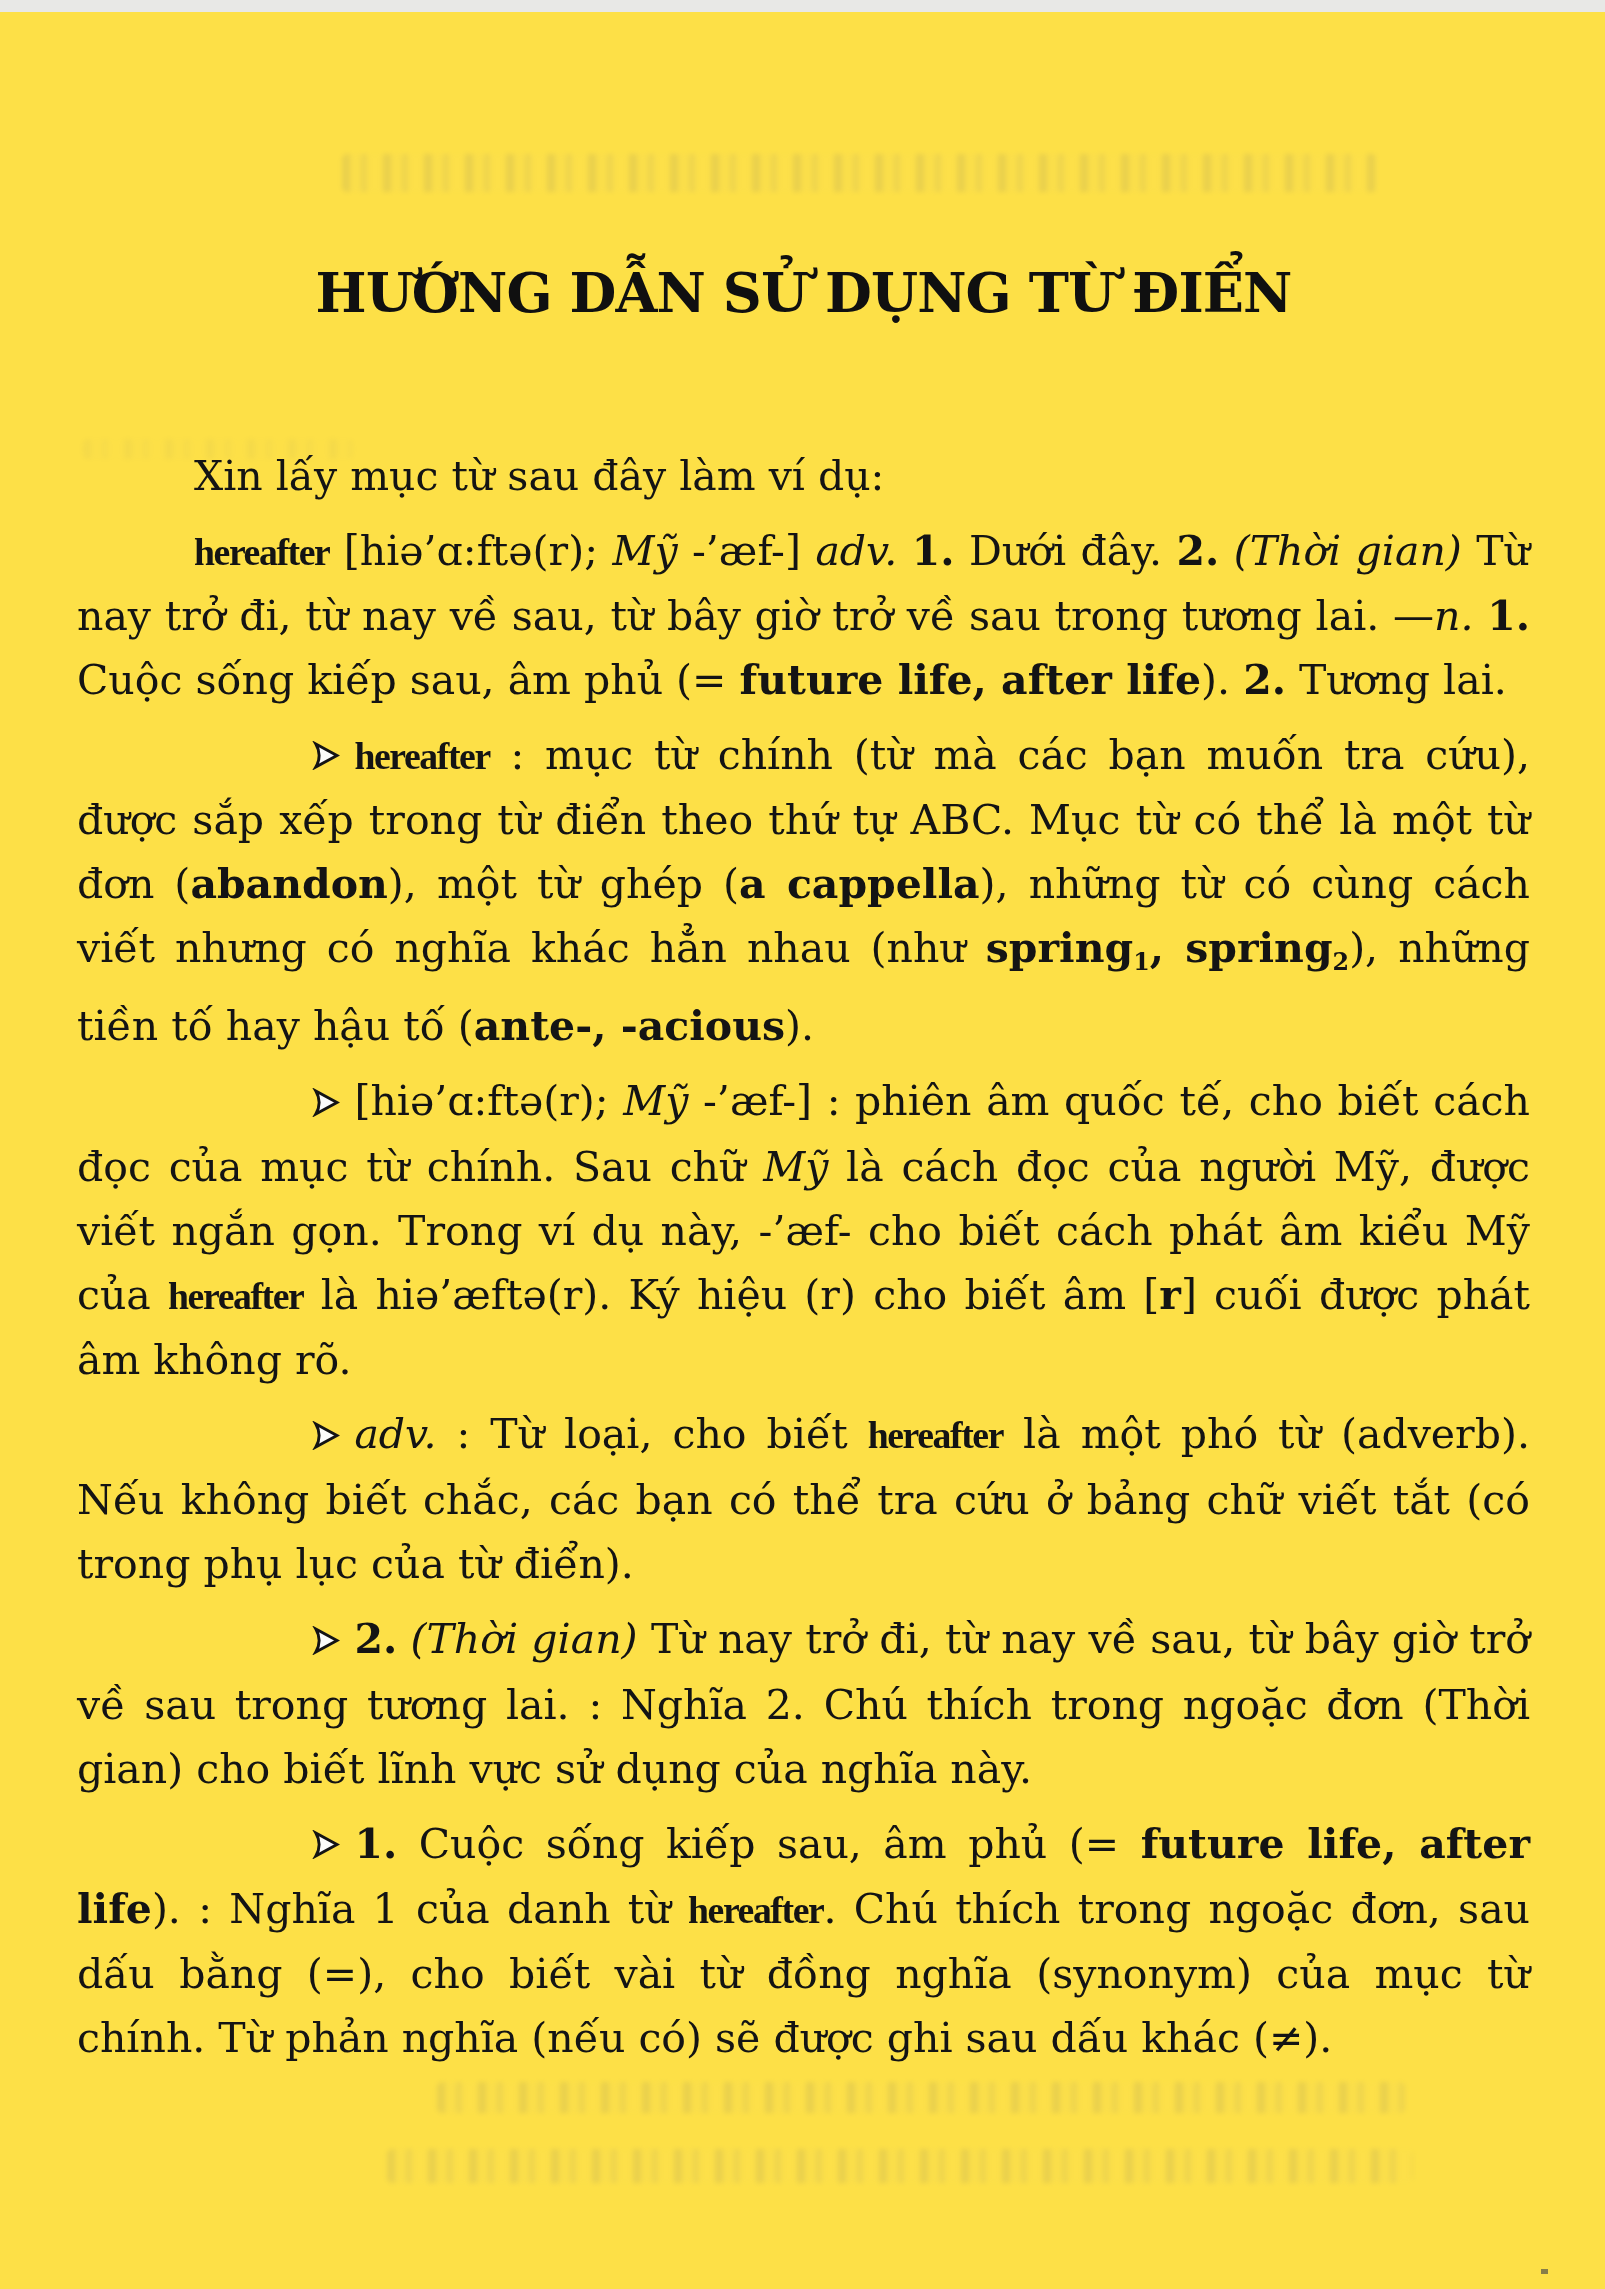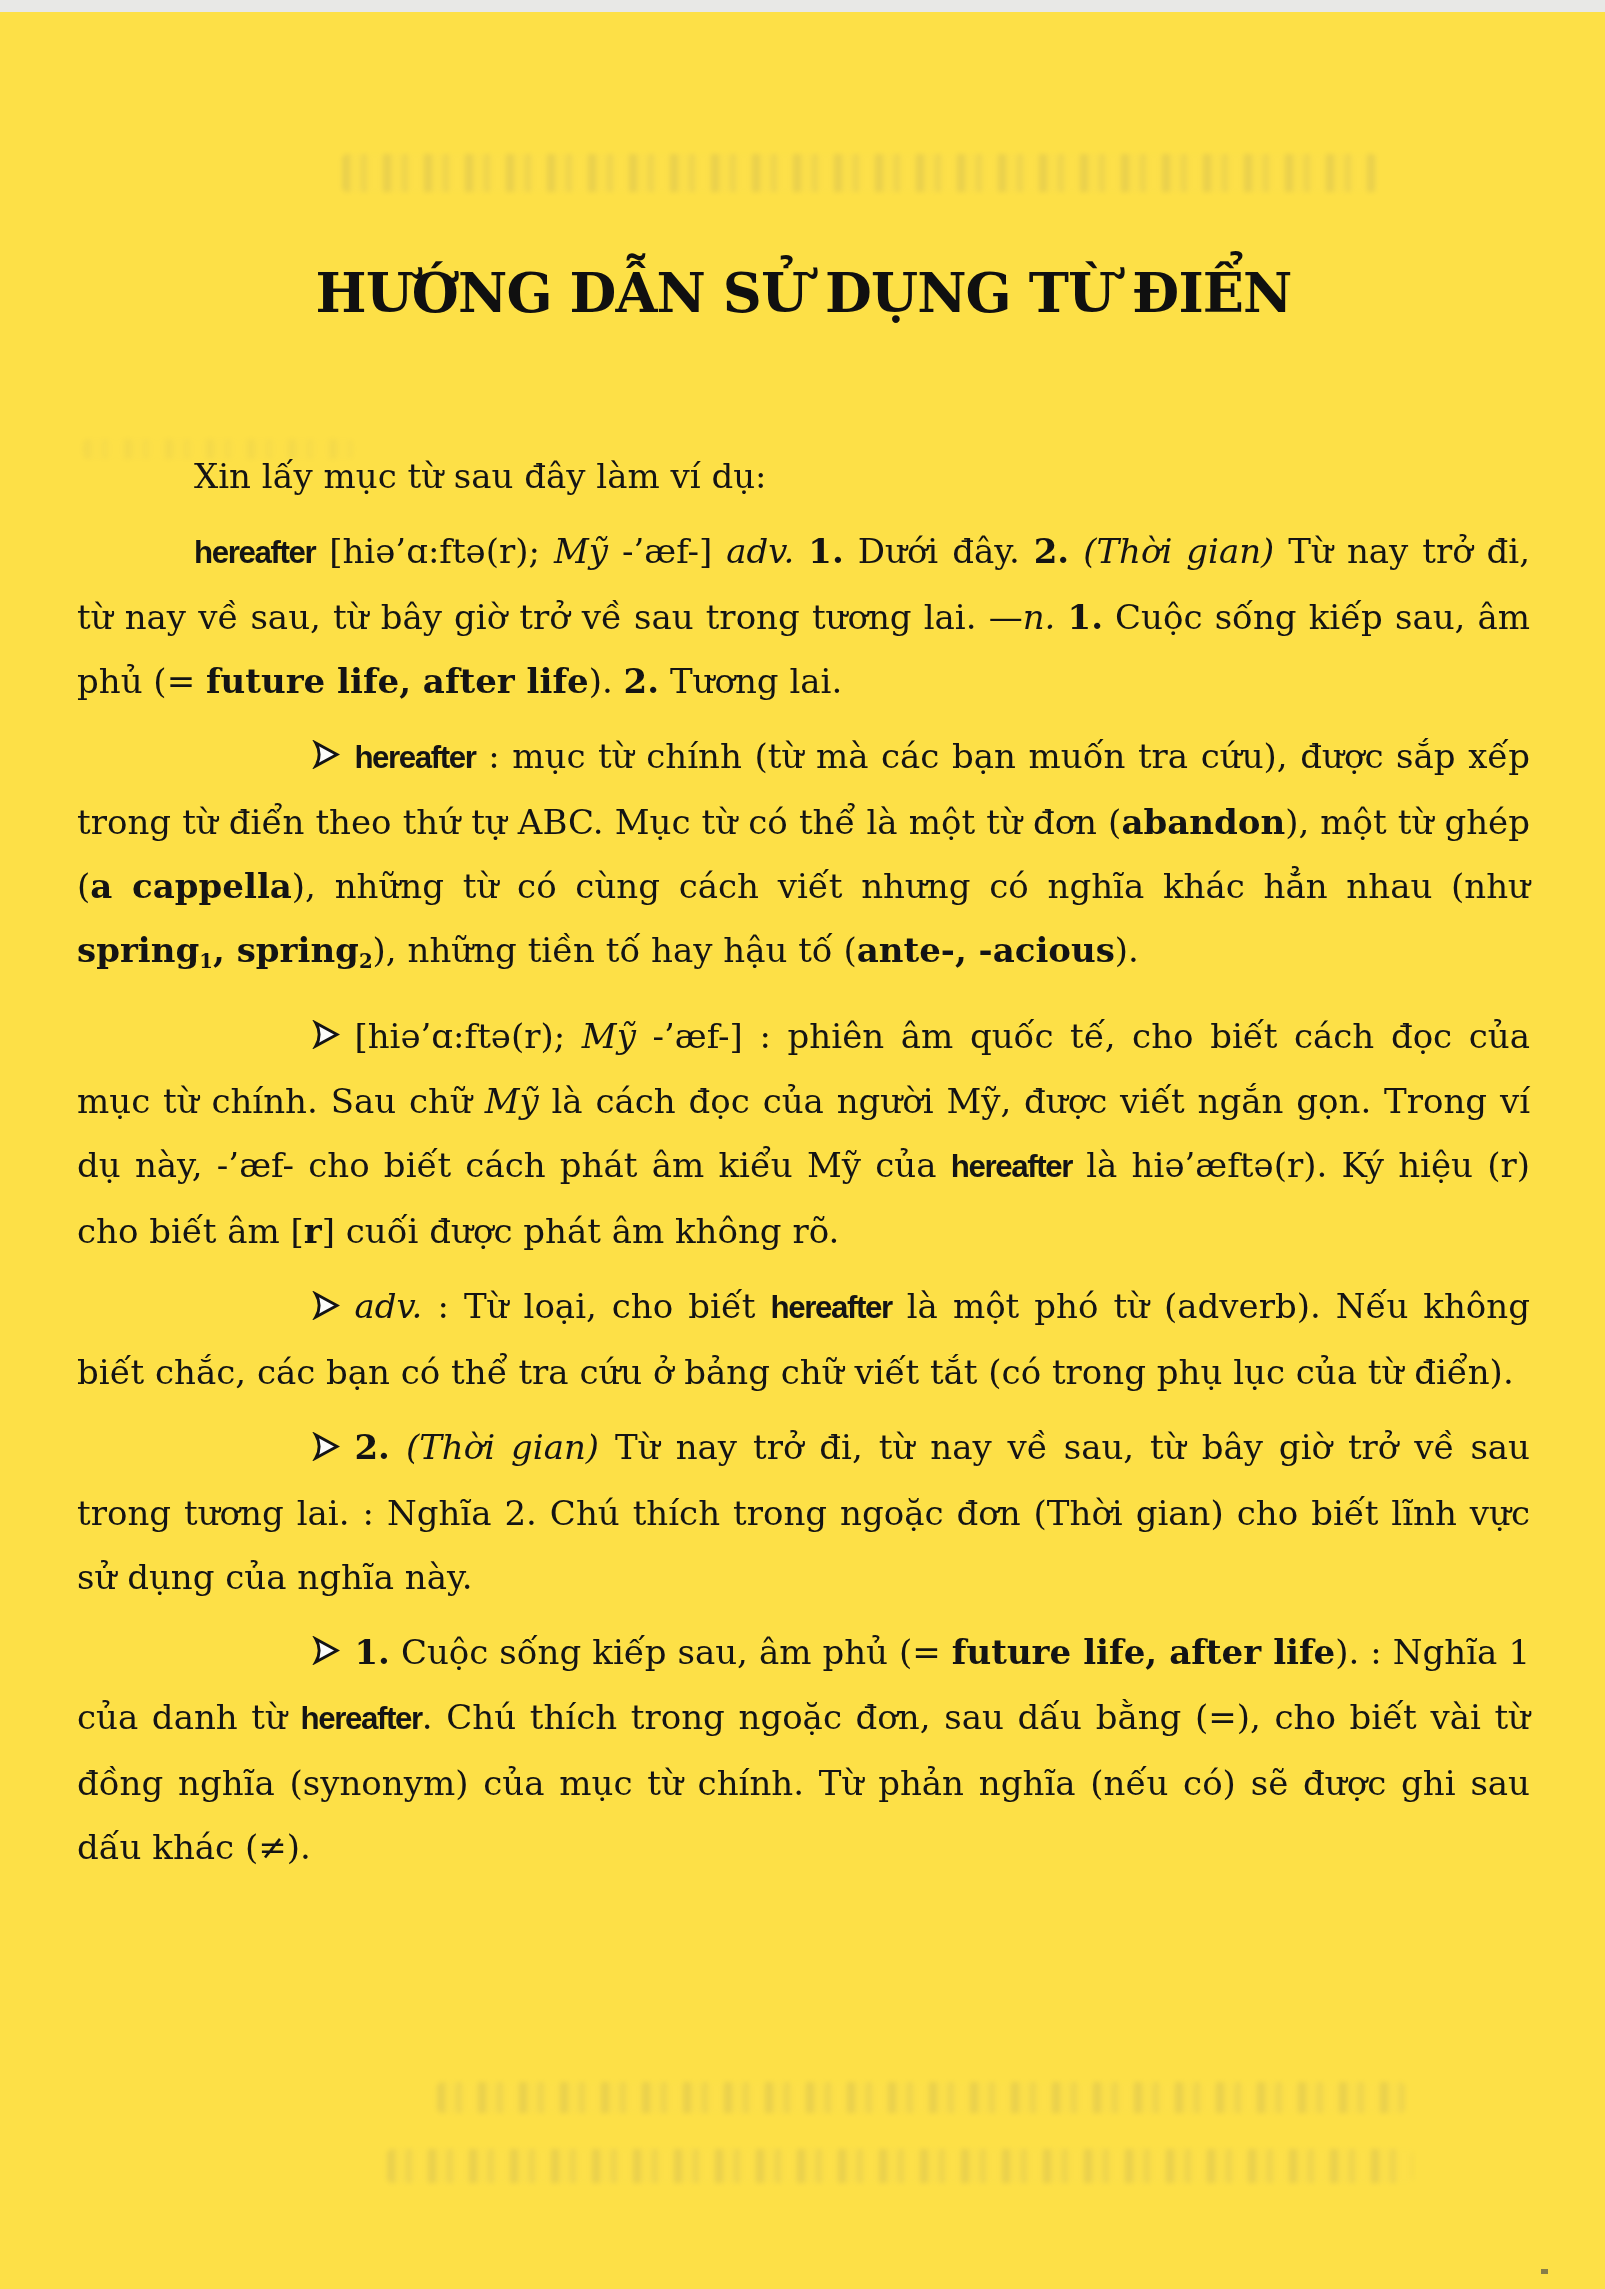--- a/index.html
+++ b/index.html
@@ -18,31 +18,31 @@
     margin:0 0 115px 0;
     text-align:center;
     font-size:54px;
     font-weight:700;
     letter-spacing:-0.9px;
     line-height:72px;
     color:#101010;
   }
   .para {
     margin:0 0 10.8px 0;
-    font-size:34px;
+    font-size:41px;
     line-height:64px;
     text-indent:117px;
     text-align:justify;
     color:#141414;
   }
   .run-n { font-weight:400; }
   .run-b { font-weight:700; }
   .run-i { font-style:italic; }
   .run-hw {
-    font-family:Liberation Sans, sans-serif;
+    font-family:Liberation Serif, serif;
     font-weight:700;
     font-size:0.92em;
     letter-spacing:-1.4px;
   }
   .run-sub {
     font-weight:700;
     font-size:0.58em;
     vertical-align:-0.32em;
   }
   .arrow {

